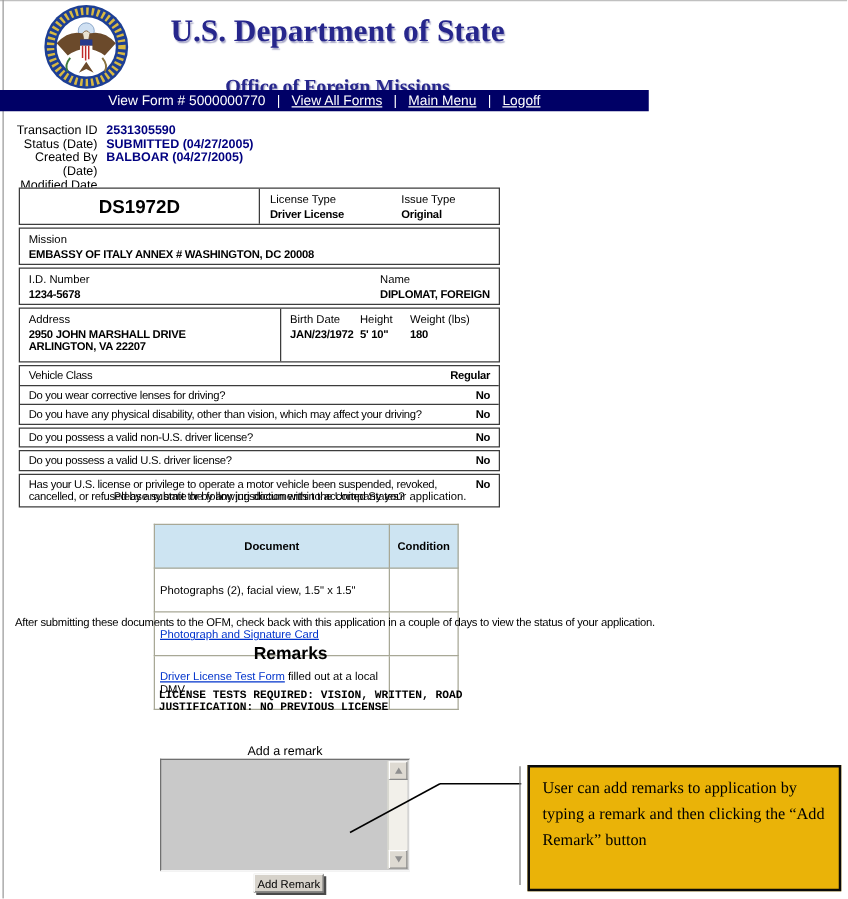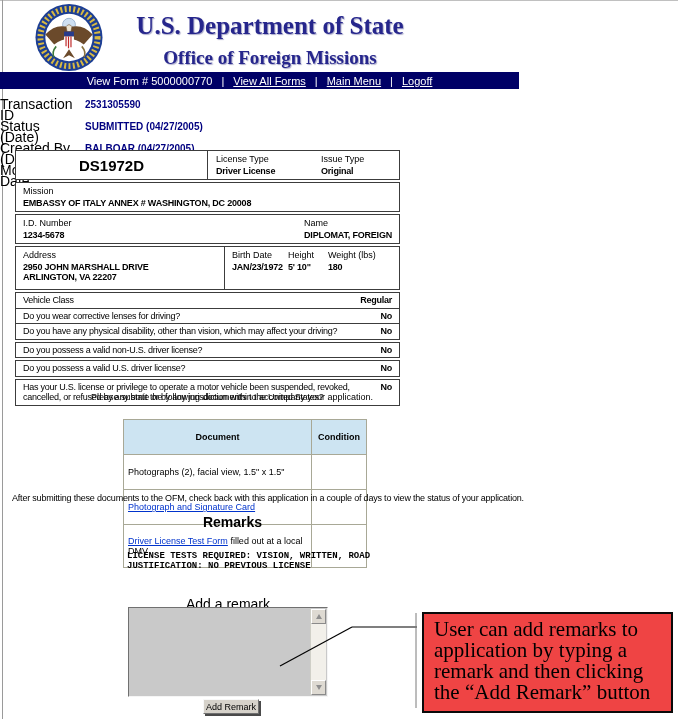--- a/index.html
+++ b/index.html
@@ -6,33 +6,33 @@
   .page{position:relative;width:678px;height:719px;background:#ffffff;
         font-family:"Liberation Sans",sans-serif;color:#000;overflow:hidden;}
   .edge-left{position:absolute;left:2px;top:0;width:1px;height:719px;background:#9a9a9a;}
   .edge-top{position:absolute;left:0;top:0;width:678px;height:1px;background:#c0c0c0;}
 
   
   .seal{position:absolute;left:33px;top:3px;width:72px;height:69px;}
   .titles{position:absolute;left:112px;top:12px;width:316px;text-align:center;
           font-family:"Liberation Serif",serif;color:#26268C;font-weight:bold;}
   .title1{font-size:25px;line-height:27px;text-shadow:1px 1px 1px #a9a9c9;}
-  .title2{font-size:19px;line-height:21px;margin-top:8px;text-shadow:1px 1px 1px #a9a9c9;}
+  .title2{font-size:16px;line-height:21px;margin-top:20px;text-shadow:1px 1px 1px #a9a9c9;}
 
   
   .navbar{position:absolute;left:0;top:72px;width:519px;height:17px;background:#000066;
           color:#fff;display:flex;align-items:center;justify-content:center;font-size:11px;}
   .navbar .sep{padding:0 9px;}
   .navbar a{color:#fff;text-decoration:underline;cursor:pointer;}
   .nav-current{text-decoration:none;}
 
   
   .txn{position:absolute;left:0;top:99px;}
   .txn-row{display:flex;line-height:11px;}
-  .txn-label{width:78px;text-align:left;font-size:14px;padding-right:7px;color:#000;}
+  .txn-label{width:78px;text-align:right;font-size:10px;padding-right:7px;color:#000;}
   .txn-value{font-size:10px;font-weight:bold;color:#000080;}
 
   
   .formtable{position:absolute;left:15px;top:150px;width:385px;font-size:9px;}
   .box{border:1px solid #3c3c3c;margin-bottom:2px;background:#fff;box-sizing:border-box;justify-content:space-between;}
   .lbl{font-size:9px;color:#000;}
   .val{font-size:9px;font-weight:bold;margin-top:2px;letter-spacing:-0.2px;}
   .rowA{display:flex;height:30px;}
   .cellA{width:192px;border-right:1px solid #3c3c3c;display:flex;align-items:center;
          justify-content:center;font-weight:bold;font-size:15px;box-sizing:border-box;}
@@ -60,42 +60,42 @@
   .doc-col{width:179px;}
   .cond-col{width:46px;}
   .doctable a{color:#0033cc;text-decoration:underline;cursor:pointer;}
   .after-note{position:absolute;left:12px;top:493px;width:655px;font-size:9px;letter-spacing:-0.2px;}
 
   
   .remarks-head{position:absolute;left:0;top:514px;width:465px;text-align:center;
                 font-weight:bold;font-size:14px;}
   .mono{position:absolute;left:127px;top:551px;font-family:"Liberation Mono",monospace;
         font-size:9px;font-weight:bold;line-height:10px;white-space:pre;}
-  .add-label{position:absolute;left:128px;top:596px;width:200px;text-align:center;font-size:14px;}
+  .add-label{position:absolute;left:128px;top:596px;width:200px;text-align:center;font-size:10px;}
   .ta{position:absolute;left:128px;top:607px;width:200px;height:90px;background:#c9c9c9;
       border:1px solid;border-color:#707070 #f5f5f5 #f5f5f5 #707070;box-sizing:border-box;}
   .ta-scroll{position:absolute;right:1px;top:1px;bottom:1px;width:15px;background:#f2f0ea;
              border-left:1px solid #cfcfc7;display:flex;flex-direction:column;}
   .sb-btn{height:15px;background:#dedad2;border:1px solid;border-color:#ffffff #8a8a8a #8a8a8a #ffffff;
           box-sizing:border-box;display:flex;align-items:center;justify-content:center;cursor:pointer;}
   .sb-track{flex:1;}
   .tri-up{width:0;height:0;border-left:3px solid transparent;border-right:3px solid transparent;
           border-bottom:5px solid #8f8f8f;}
   .tri-down{width:0;height:0;border-left:3px solid transparent;border-right:3px solid transparent;
             border-top:5px solid #8f8f8f;}
   .addbtn{position:absolute;left:203px;top:699px;width:56px;height:15px;background:#d6d2ca;
           border:1px solid;border-color:#f8f8f8 #707070 #707070 #f8f8f8;box-shadow:2px 2px 0 #4a4a4a;
           font-size:9px;font-family:"Liberation Sans",sans-serif;display:flex;align-items:center;
           justify-content:center;box-sizing:border-box;cursor:pointer;padding:0;}
 
   
   .overlay{position:absolute;left:0;top:0;width:678px;height:719px;pointer-events:none;}
   .callout{position:absolute;left:422px;top:612px;width:251px;height:101px;border:2px solid #0a0a0a;
-           background:#ef4444;box-sizing:border-box;padding:5px 10px;
-           font-family:"Liberation Serif",serif;font-size:21px;line-height:21px;}
+           background:#eab308;box-sizing:border-box;padding:5px 10px;
+           font-family:"Liberation Serif",serif;font-size:13px;line-height:21px;}
 </style>
 </head>
 <body>
 
 <div class="page">
   <div class="edge-top"></div>
   <div class="edge-left"></div>
 
   <svg class="seal" viewBox="0 0 70 70" aria-hidden="true">
     <circle cx="35" cy="35" r="34" fill="#1d3f94"></circle>

